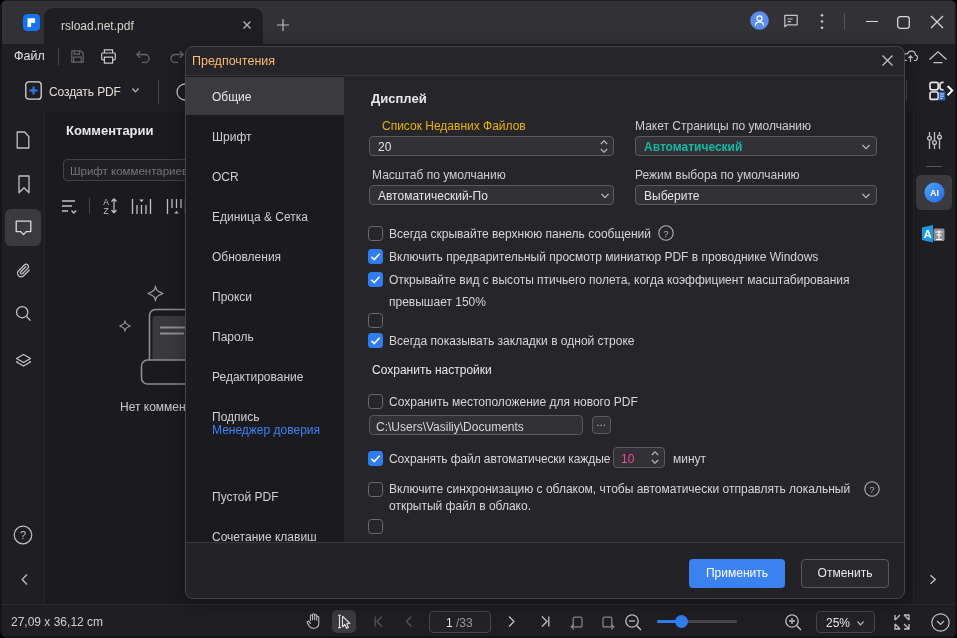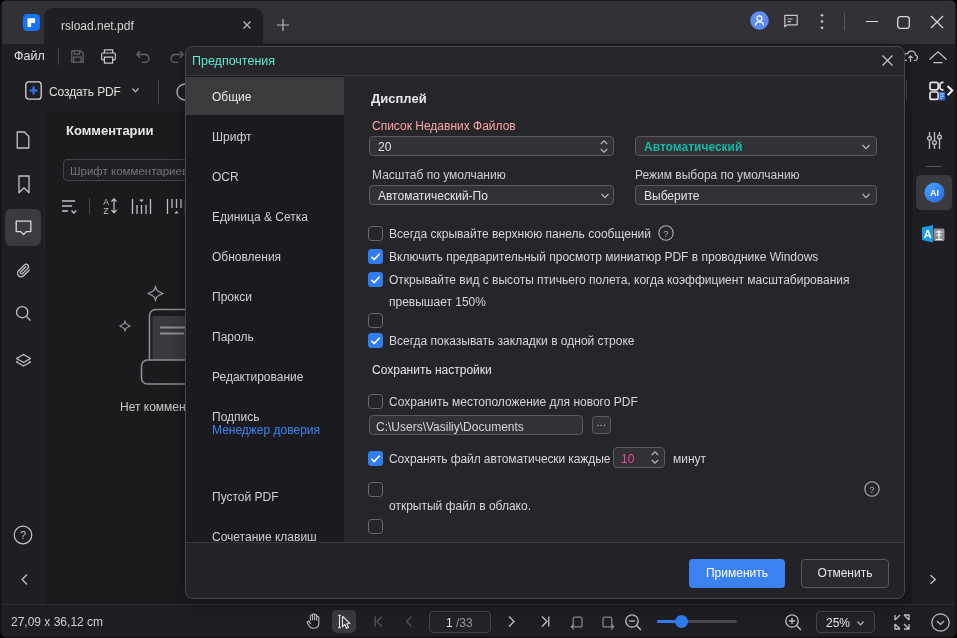--- a/index.html
+++ b/index.html
@@ -387,21 +387,21 @@
   </div>
 
   <div class="ab" style="left:931px;top:613px;">
     <svg width="19" height="19" viewBox="0 0 19 19">
       <circle cx="9.5" cy="9.5" r="8.7" fill="none" stroke="#c2c2c6" stroke-width="1.2"></circle>
       <path d="M6 8 L9.5 11.5 L13 8" fill="none" stroke="#c2c2c6" stroke-width="1.2"></path>
     </svg>
   </div>
 
   <div class="ab" style="left:185px;top:46px;width:720px;height:553px;background:#26262a;border:1px solid #47474b;border-radius:8px;box-shadow:0 5px 20px rgba(0,0,0,.32);box-sizing:border-box;"></div>
-  <div class="ab txt" style="left:192px;top:54px;color:#5eead4;font-size:12.5px;">Предпочтения</div>
+  <div class="ab txt" style="left:192px;top:54px;color:#fdba74;font-size:12.5px;">Предпочтения</div>
   <div class="ab" style="left:881px;top:54px;">
     <svg width="13" height="13" viewBox="0 0 13 13">
         <path d="M1.5 1.5 L11.5 11.5 M11.5 1.5 L1.5 11.5" stroke="#c6c6ca" stroke-width="1.2"></path>
       </svg>
   </div>
   <div class="ab" style="left:186px;top:75px;width:718px;height:1px;background:#38383c;"></div>
 
   <div class="ab" style="left:186px;top:76px;width:158px;height:466px;background:#1b1b1f;"></div>
   <div class="ab" style="left:186px;top:77px;width:158px;height:38px;background:#3b3b3d;"></div>
   <div class="ab txt" style="left:212px;top:90px;color:#e8e8ea;">Общие</div>
@@ -411,21 +411,22 @@
   <div class="ab txt" style="left:212px;top:250px;color:#cfcfd2;">Обновления</div>
   <div class="ab txt" style="left:212px;top:290px;color:#cfcfd2;">Прокси</div>
   <div class="ab txt" style="left:212px;top:330px;color:#cfcfd2;">Пароль</div>
   <div class="ab txt" style="left:212px;top:370px;color:#cfcfd2;">Редактирование</div>
   <div class="ab txt" style="left:212px;top:410px;color:#cfcfd2;">Подпись</div>
   <div class="ab txt" style="left:212px;top:423px;color:#3b82f6;">Менеджер доверия</div>
   <div class="ab txt" style="left:212px;top:490px;color:#cfcfd2;">Пустой PDF</div>
   <div class="ab txt" style="left:212px;top:530px;color:#cfcfd2;">Сочетание клавиш</div>
 
   <div class="ab txt" style="left:371px;top:92px;color:#e8e8ea;font-size:13px;font-weight:bold;text-align:right;">Дисплей</div>
-  <div class="ab txt" style="left:372px;top:119px;color:#fca5a5;">Список Недавних Файлов</div>
+  <div class="ab txt" style="left:382px;top:119px;color:#eab308;">Список Недавних Файлов</div>
+  <div class="ab txt" style="left:635px;top:119px;color:#cfcfd2;">Макет Страницы по умолчанию</div>
 
   <div class="ab" style="left:369px;top:136px;width:245px;height:20px;background:#313136;border:1px solid #5a5a5f;border-radius:4px;box-sizing:border-box;"></div>
   <div class="ab txt" style="left:378px;top:140px;color:#e4e4e7;">20</div>
   <div class="ab" style="left:599px;top:139px;">
     <svg width="10" height="15" viewBox="0 0 10 15">
       <path d="M1.8 5 L5 1.8 L8.2 5" fill="none" stroke="#b9b9bd" stroke-width="1.1"></path>
       <path d="M1.8 10 L5 13.2 L8.2 10" fill="none" stroke="#b9b9bd" stroke-width="1.1"></path>
     </svg>
   </div>
 
@@ -509,20 +510,21 @@
   <div class="ab txt" style="left:621px;top:452px;color:#ec4899;">10</div>
   <div class="ab" style="left:650px;top:450px;">
     <svg width="10" height="15" viewBox="0 0 10 15">
       <path d="M1.8 5 L5 1.8 L8.2 5" fill="none" stroke="#b9b9bd" stroke-width="1.1"></path>
       <path d="M1.8 10 L5 13.2 L8.2 10" fill="none" stroke="#b9b9bd" stroke-width="1.1"></path>
     </svg>
   </div>
   <div class="ab txt" style="left:673px;top:452px;">минут</div>
 
   <div class="ab" style="left:368px;top:482px;width:15px;height:15px;border:1px solid #6a6a6e;border-radius:3.5px;box-sizing:border-box;background:#26262a;"></div>
+  <div class="ab txt" style="left:389px;top:482px;">Включите синхронизацию с облаком, чтобы автоматически отправлять локальный</div>
   <div class="ab txt" style="left:389px;top:499px;">открытый файл в облако.</div>
   <div class="ab" style="left:864px;top:481px;">
     <svg width="16" height="16" viewBox="0 0 16 16">
       <circle cx="8" cy="8" r="7.2" fill="none" stroke="#b0b0b4" stroke-width="1.1"></circle>
       <text x="8" y="11.6" font-family="Liberation Sans" font-size="9.5" fill="#b0b0b4" text-anchor="middle">?</text>
     </svg>
   </div>
 
   <div class="ab" style="left:368px;top:519px;width:15px;height:15px;border:1px solid #6a6a6e;border-radius:3.5px;box-sizing:border-box;background:#26262a;"></div>
 

